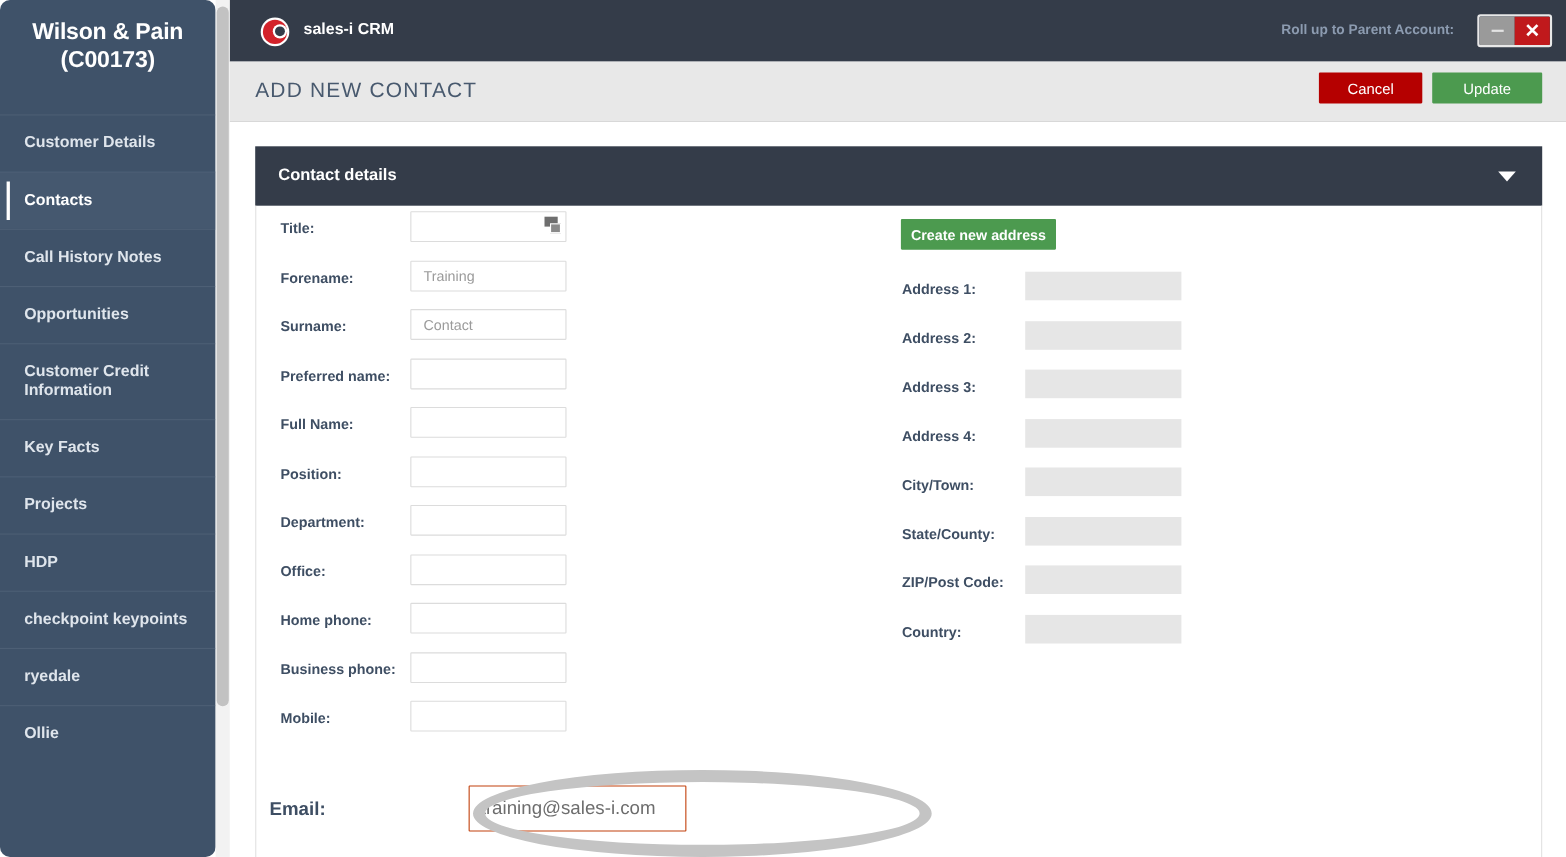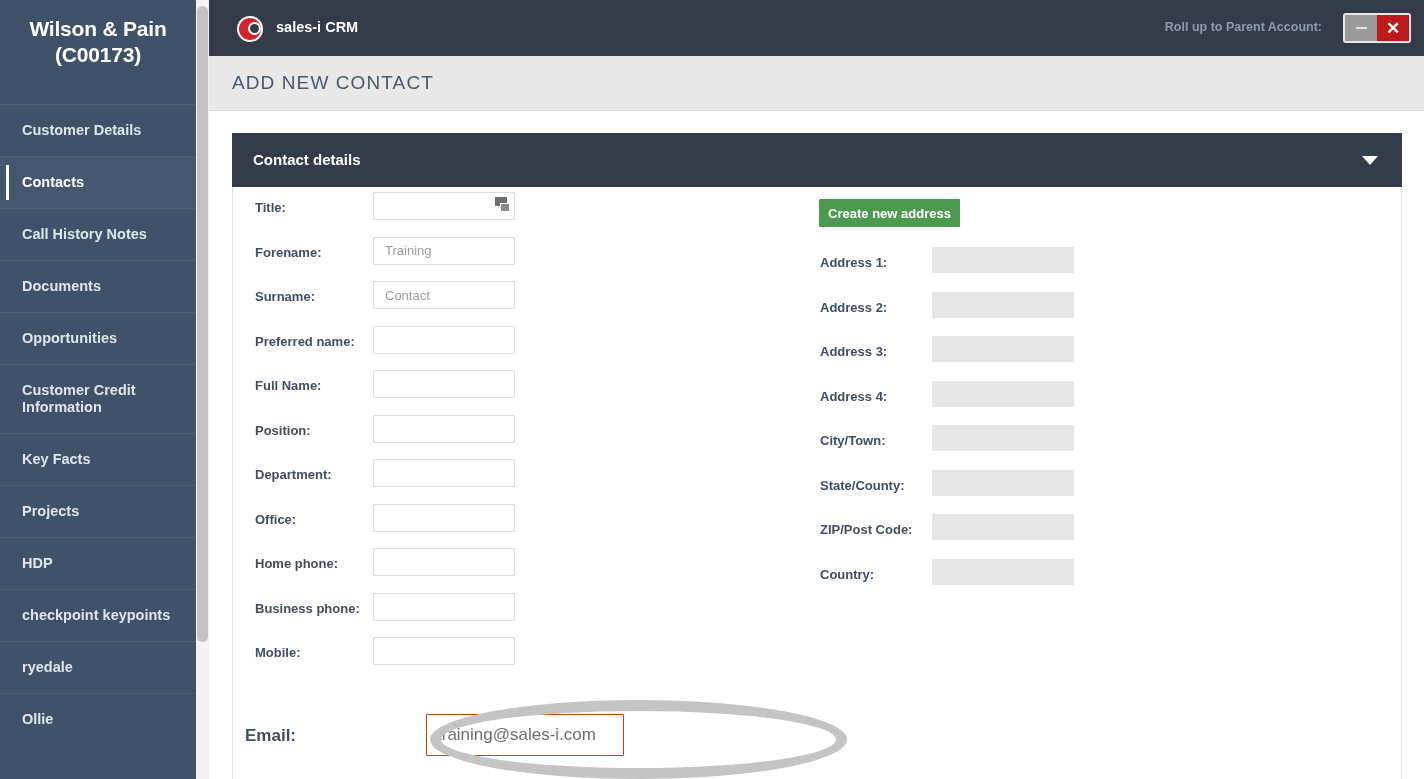--- a/index.html
+++ b/index.html
@@ -11,20 +11,21 @@
     background: #ffffff;
   }
   #app { position: relative; width: 1424px; height: 779px; }
 
   
   .sidebar {
     position: absolute; left: 0; top: 0;
     width: 196px; height: 779px;
     background: #3f5269;
     overflow: hidden;
+    border-radius: 9px;
   }
   .sidebar-title {
     color: #ffffff;
     font-size: 21px;
     font-weight: bold;
     text-align: center;
     line-height: 26px;
     padding: 16px 10px 0 10px;
     letter-spacing: -0.2px;
   }
@@ -325,21 +326,20 @@
 <body>
 
 <div id="app">
 
   <div class="sidebar">
     <div class="sidebar-title">Wilson &amp; Pain (C00173)</div>
     <div class="sidebar-nav">
         <div class="nav-item"><span>Customer Details</span></div>
         <div class="nav-item active"><span>Contacts</span></div>
         <div class="nav-item"><span>Call History Notes</span></div>
-        <div class="nav-item"><span>Documents</span></div>
         <div class="nav-item"><span>Opportunities</span></div>
         <div class="nav-item"><span>Customer Credit Information</span></div>
         <div class="nav-item"><span>Key Facts</span></div>
         <div class="nav-item"><span>Projects</span></div>
         <div class="nav-item"><span>HDP</span></div>
         <div class="nav-item"><span>checkpoint keypoints</span></div>
         <div class="nav-item"><span>ryedale</span></div>
         <div class="nav-item"><span>Ollie</span></div>
       </div>
   </div>
@@ -359,20 +359,24 @@
       <div class="win-btns">
         <div class="btn-min">
             <i></i>
           </div>
         <div class="btn-close">✕</div>
       </div>
     </div>
 
     <div class="toolbar">
       <div class="page-title">ADD NEW CONTACT</div>
+      <div class="toolbar-actions">
+        <button class="btn btn-cancel">Cancel</button>
+        <button class="btn btn-update">Update</button>
+      </div>
     </div>
 
     <div class="content">
       <div class="panel">
         <div class="panel-header">
           <div class="panel-header-title">Contact details</div>
           <div class="chevron"></div>
         </div>
         <div class="panel-body">
           <div class="col-left">

